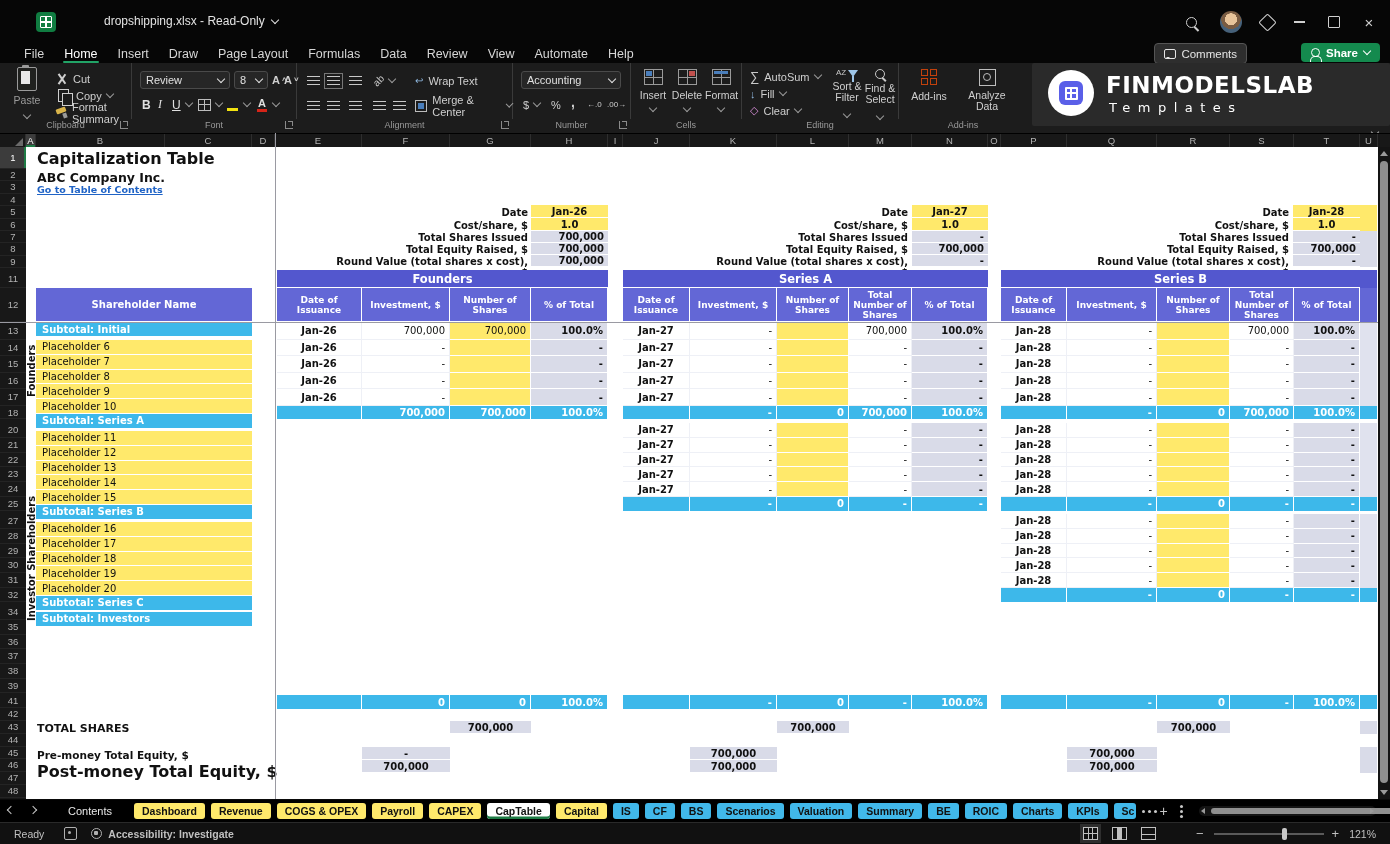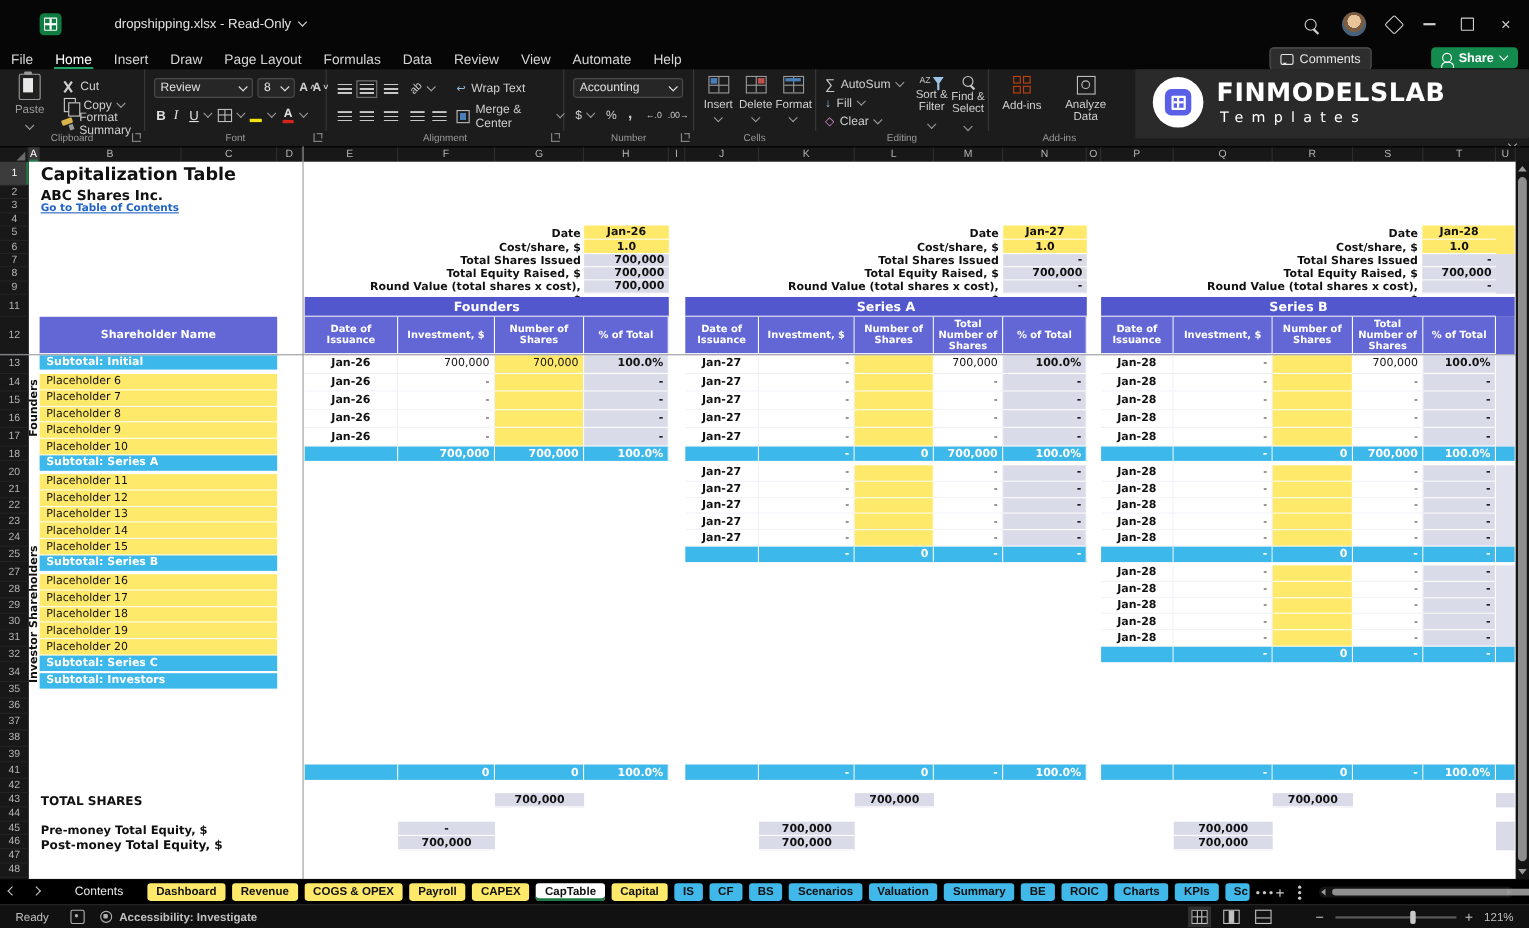--- a/index.html
+++ b/index.html
@@ -20,21 +20,21 @@
   .win-ctl{position:absolute;top:10px;height:24px;display:flex;align-items:center;justify-content:center;color:#cfcfcf;}
   .search-glyph{width:9px;height:9px;border:1.5px solid #cfcfcf;border-radius:50%;position:relative;}
   .search-glyph::after{content:"";position:absolute;left:8px;top:8px;width:6px;height:1.5px;background:#cfcfcf;transform:rotate(45deg);transform-origin:0 0;}
   .avatar{width:22px;height:22px;border-radius:50%;background:radial-gradient(circle at 50% 38%,#e8c49a 0 34%,#7a5c42 35% 55%,#46617a 56% 100%);}
   .gem{width:11px;height:11px;border:1.5px solid #cfcfcf;transform:rotate(45deg);border-radius:2px;}
   .minim{width:11px;height:1.5px;background:#cfcfcf;}
   .maxim{width:10px;height:10px;border:1.5px solid #cfcfcf;border-radius:1px;}
   .closex{font-size:15px;color:#cfcfcf;line-height:1;}
 
   
-  .menubar{position:absolute;left:0;top:44px;width:1390px;height:19px;background:#060606;display:flex;align-items:flex-start;box-sizing:border-box;}
+  .menubar{position:absolute;left:0;top:44px;width:1390px;height:19px;background:#060606;display:flex;align-items:flex-start;padding-left:14px;box-sizing:border-box;}
   .menu-item{padding:0 10px;font-size:12.5px;color:#d6d6d6;height:19px;display:flex;align-items:center;position:relative;}
   .menu-item.active{color:#fff;}
   .menu-item.active::after{content:"";position:absolute;left:9px;right:9px;bottom:0;height:2.5px;background:#21A366;border-radius:2px;}
   .comments-btn{position:absolute;right:143px;top:-1px;height:19px;background:#2e2e2e;border:1px solid #555;border-radius:4px;
      display:flex;align-items:center;gap:5px;padding:0 9px;font-size:11.5px;color:#e5e5e5;}
   .bubble{width:10px;height:8px;border:1.3px solid #e5e5e5;border-radius:2px;position:relative;}
   .bubble::after{content:"";position:absolute;left:1px;bottom:-3px;border:2px solid transparent;border-top-color:#e5e5e5;}
   .share-btn{position:absolute;right:10px;top:-1px;height:19px;background:#148A4E;border-radius:4px;display:flex;align-items:center;gap:6px;
      padding:0 10px;font-size:11.5px;color:#fff;font-weight:bold;}
   .share-person{width:7px;height:7px;border:1.3px solid #fff;border-radius:50%;position:relative;}
@@ -565,21 +565,21 @@
         <span style="height:12.875px;line-height:12px;">43</span>
         <span style="height:12.875px;line-height:12px;">44</span>
         <span style="height:12.875px;line-height:12px;">45</span>
         <span style="height:12.875px;line-height:12px;">46</span>
         <span style="height:12.875px;line-height:12px;">47</span>
         <span style="height:12.875px;line-height:12px;">48</span>
       </div>
   </div>
 
   <div class="abs sheet-text h-title" style="left:37px;top:149px;">Capitalization Table</div>
-  <div class="abs sheet-text h-sub" style="left:37px;top:170px;">ABC Shares Inc.</div>
+  <div class="abs sheet-text h-sub" style="left:37px;top:170px;">ABC Company Inc.</div>
   <div class="abs h-link sheet-text" style="left:37px;top:184px;">Go to Table of Contents</div>
 
   <div class="ilabel" style="left:328px;top:207px;width:200px;">Date</div>
   <div class="ilabel" style="left:328px;top:220px;width:200px;">Cost/share, $</div>
   <div class="ilabel" style="left:328px;top:232px;width:200px;">Total Shares Issued</div>
   <div class="ilabel" style="left:328px;top:244px;width:200px;">Total Equity Raised, $</div>
   <div class="ilabel" style="left:328px;top:256px;width:200px;">Round Value (total shares x cost), $</div>
   <div class="ival yel" style="left:531px;top:205px;width:77px;height:13px;">Jan-26</div>
   <div class="ival yel" style="left:531px;top:218px;width:77px;height:13px;">1.0</div>
   <div class="ival gry" style="left:531px;top:231px;width:77px;height:12px;">700,000</div>
@@ -986,21 +986,21 @@
     <span class="cell num cS">-</span>
     <span class="cell num cT">100.0%</span>
   </div>
 
   <div class="botlabel" style="top:722px;font-size:11px;">TOTAL SHARES</div>
   <div class="botcell" style="left:450px;top:721px;width:81px;height:13px;">700,000</div>
   <div class="botcell" style="left:777px;top:721px;width:72px;height:13px;">700,000</div>
   <div class="botcell" style="left:1157px;top:721px;width:73px;height:13px;">700,000</div>
 
   <div class="botlabel" style="top:749px;font-size:10.5px;">Pre-money Total Equity, $</div>
-  <div class="botlabel" style="top:762px;font-size:11px;">Post-money Total Equity, $</div>
+  <div class="botlabel" style="top:762px;font-size:16px;">Post-money Total Equity, $</div>
   <div class="botcell" style="left:362px;top:747px;width:88px;height:13px;">-</div>
   <div class="botcell" style="left:362px;top:760px;width:88px;height:13px;">700,000</div>
   <div class="botcell" style="left:690px;top:747px;width:87px;height:13px;">700,000</div>
   <div class="botcell" style="left:690px;top:760px;width:87px;height:13px;">700,000</div>
   <div class="botcell" style="left:1067px;top:747px;width:90px;height:13px;">700,000</div>
   <div class="botcell" style="left:1067px;top:760px;width:90px;height:13px;">700,000</div>
 
   <div>
     <div class="sliver" style="top:205px;height:26px;background:#FFE96B;"></div>
     <div class="sliver" style="top:231px;height:36px;background:#D9DBE8;"></div>

